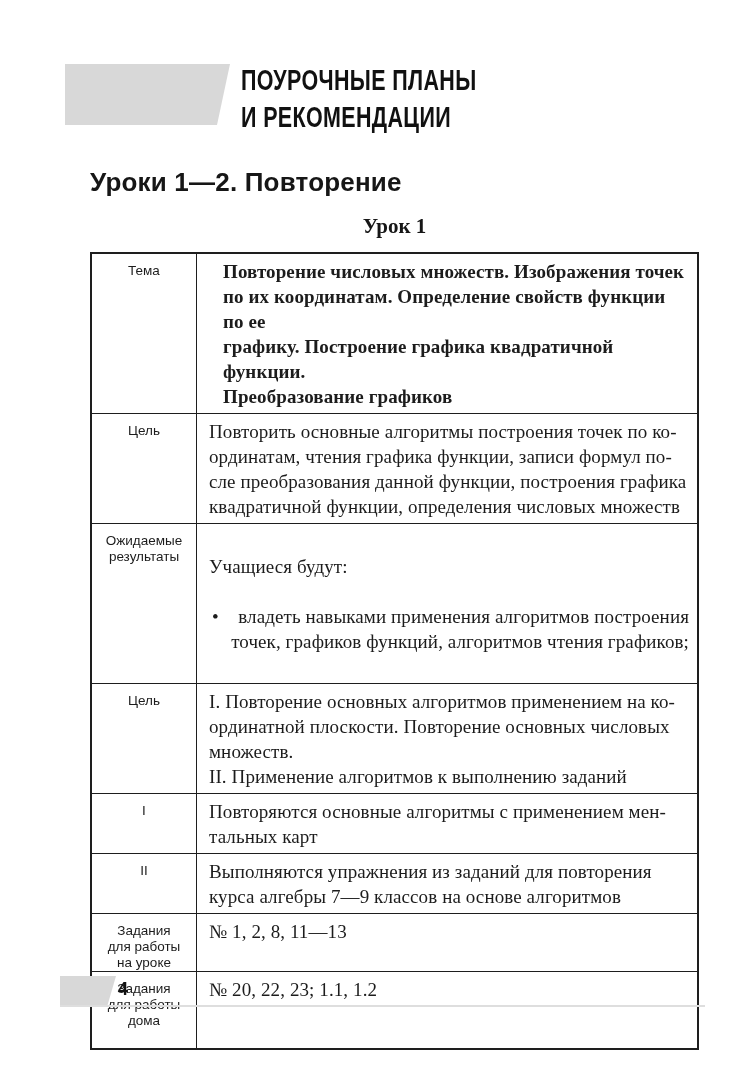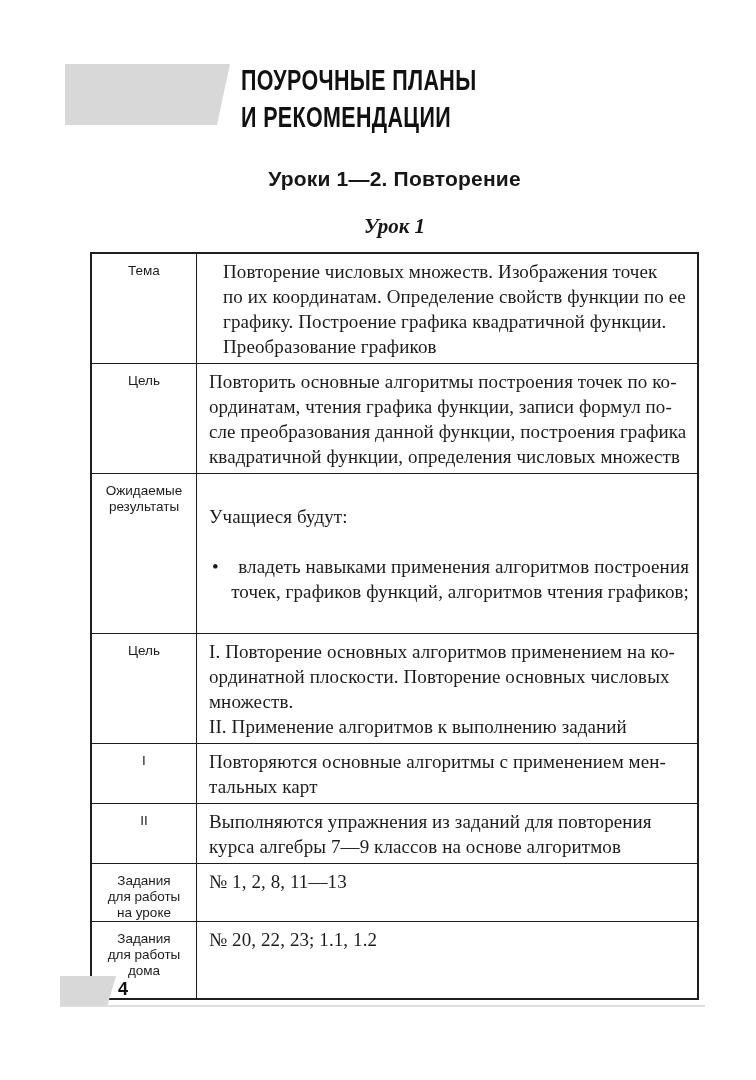--- a/index.html
+++ b/index.html
@@ -32,33 +32,32 @@
     position:absolute; left:241px; top:62px;
     font-family:"Liberation Sans", sans-serif;
     font-weight:700; font-size:29px; line-height:37px;
     letter-spacing:0.5px;
     white-space:pre-line;
     transform:scaleX(0.74); transform-origin:left top;
     color:#111;
   }
   .subtitle {
     position:absolute; left:90px; top:167px; width:609px;
-    text-align:center;
+    text-align:left;
     font-family:"Liberation Sans", sans-serif;
-    font-weight:700; font-size:21px;
+    font-weight:700; font-size:26px;
     letter-spacing:0.2px;
     color:#161616;
   }
   .lesson-title {
     position:absolute; left:90px; top:214px; width:609px;
     text-align:center;
     font-family:"Liberation Serif", serif;
     font-weight:700; font-size:21px;
     color:#161616;
-    font-style:italic;
   }
 
   
   .plan-table {
     position:absolute; left:90px; top:252px; width:609px;
     border:2px solid #1e1e1e;
   }
   .t-row {
     display:grid;
     grid-template-columns:105px 1fr;
@@ -75,21 +74,21 @@
     color:#1c1c1c;
   }
   .cell-content {
     padding:5px 8px 4px 12px;
     font-family:"Liberation Serif", serif;
     font-size:19px; line-height:25px;
     letter-spacing:0.1px;
     white-space:pre-line;
     color:#1c1c1c;
   }
-  .cell-content.bold { font-weight:400; }
+  .cell-content.bold { font-weight:700; }
 
   .r1 { min-height:103px;gap:14px; }
   .r2 { min-height:102px; }
   .r3 { min-height:117px; }
   .r4 { min-height:101px; }
   .r5 { min-height:51px; }
   .r6 { min-height:50px; }
   .r7 { min-height:57px; }
   .r8 { min-height:77px; }
 

